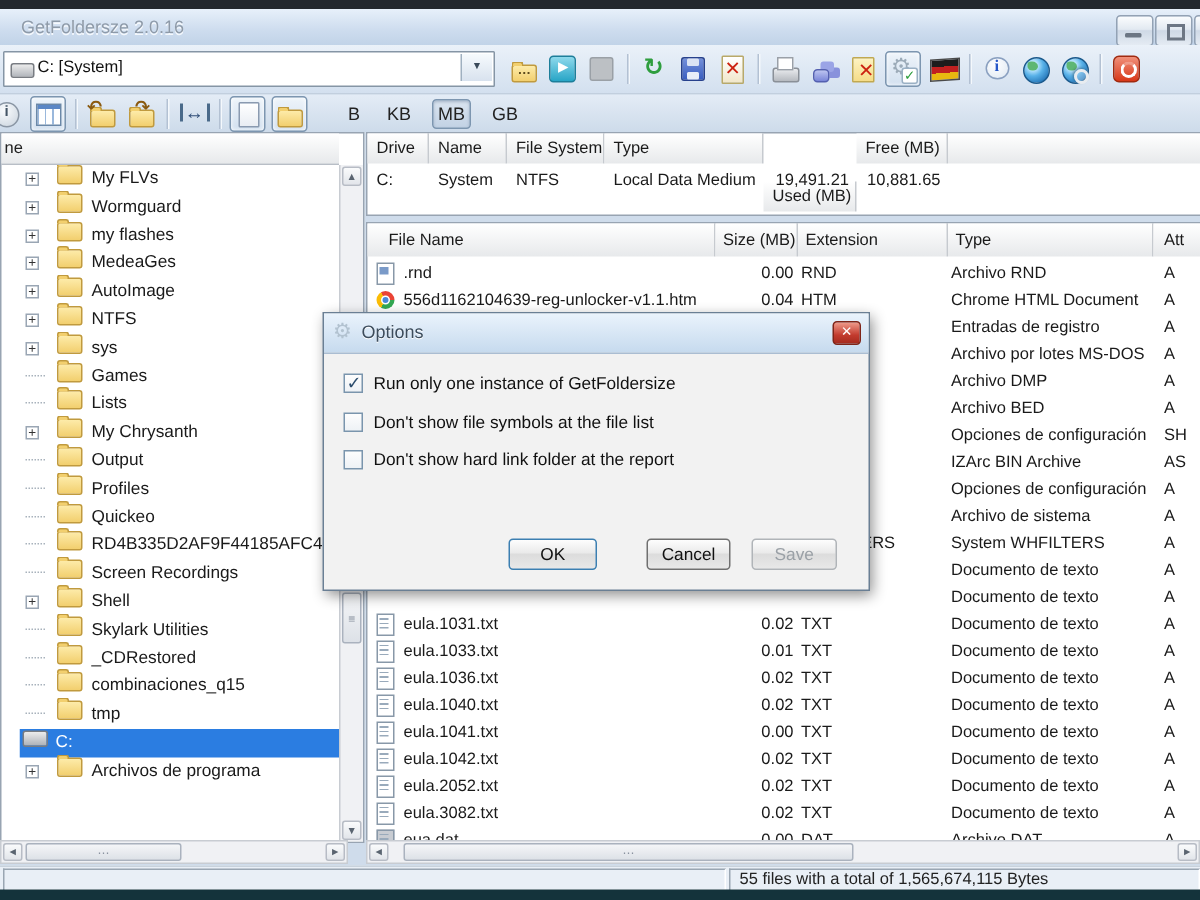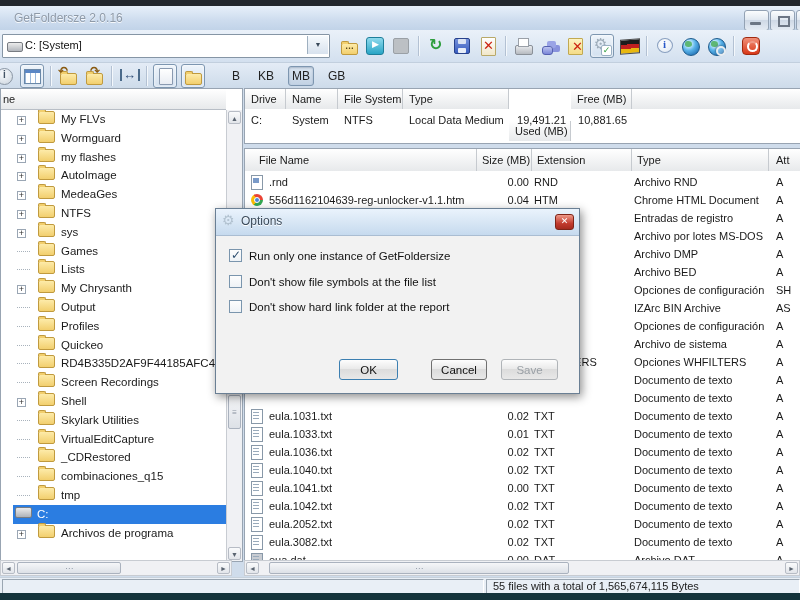--- a/index.html
+++ b/index.html
@@ -254,35 +254,34 @@
         <span class="unit">GB</span>
       </div>
   </div>
 
   <div class="panel" id="tree-panel">
     <div class="hband" id="tree-header">ne</div>
     <div id="tree-items">
         <div class="trow"><span class="expander">+</span><span class="t-fold"></span><span class="tlabel">My FLVs</span></div>
         <div class="trow"><span class="expander">+</span><span class="t-fold"></span><span class="tlabel">Wormguard</span></div>
         <div class="trow"><span class="expander">+</span><span class="t-fold"></span><span class="tlabel">my flashes</span></div>
+        <div class="trow"><span class="expander">+</span><span class="t-fold"></span><span class="tlabel">MedeaGes</span></div>
         <div class="trow"><span class="expander">+</span><span class="t-fold"></span><span class="tlabel">AutoImage</span></div>
-        <div class="trow"><span class="expander">+</span><span class="t-fold"></span><span class="tlabel">MedeaGes</span></div>
         <div class="trow"><span class="expander">+</span><span class="t-fold"></span><span class="tlabel">NTFS</span></div>
         <div class="trow"><span class="expander">+</span><span class="t-fold"></span><span class="tlabel">sys</span></div>
         <div class="trow"><span class="stub"></span><span class="t-fold"></span><span class="tlabel">Games</span></div>
         <div class="trow"><span class="stub"></span><span class="t-fold"></span><span class="tlabel">Lists</span></div>
         <div class="trow"><span class="expander">+</span><span class="t-fold"></span><span class="tlabel">My Chrysanth</span></div>
         <div class="trow"><span class="stub"></span><span class="t-fold"></span><span class="tlabel">Output</span></div>
         <div class="trow"><span class="stub"></span><span class="t-fold"></span><span class="tlabel">Profiles</span></div>
         <div class="trow"><span class="stub"></span><span class="t-fold"></span><span class="tlabel">Quickeo</span></div>
         <div class="trow"><span class="stub"></span><span class="t-fold"></span><span class="tlabel">RD4B335D2AF9F44185AFC417</span></div>
         <div class="trow"><span class="stub"></span><span class="t-fold"></span><span class="tlabel">Screen Recordings</span></div>
         <div class="trow"><span class="expander">+</span><span class="t-fold"></span><span class="tlabel">Shell</span></div>
         <div class="trow"><span class="stub"></span><span class="t-fold"></span><span class="tlabel">Skylark Utilities</span></div>
-        <div class="trow"><span class="stub"></span><span class="t-fold"></span><span class="tlabel">VirtualEditCapture</span></div>
         <div class="trow"><span class="stub"></span><span class="t-fold"></span><span class="tlabel">_CDRestored</span></div>
         <div class="trow"><span class="stub"></span><span class="t-fold"></span><span class="tlabel">combinaciones_q15</span></div>
         <div class="trow"><span class="stub"></span><span class="t-fold"></span><span class="tlabel">tmp</span></div>
         <div class="trow selected" style="padding-left: 2px;"><span class="t-drive"></span><span class="tlabel">C:</span></div>
         <div class="trow"><span class="expander">+</span><span class="t-fold"></span><span class="tlabel">Archivos de programa</span></div>
       </div>
     <div class="sb" id="tree-vscroll">
       <div class="sb-btn" style="left:1px;right:1px;top:1px;height:13px;line-height:13px;">▲</div>
       <div class="sb-thumb" style="left:1px;right:1px;top:285px;height:34px;line-height:34px;font-size:8px;">≡</div>
       <div class="sb-btn" style="left:1px;right:1px;bottom:1px;height:13px;line-height:13px;">▼</div>
@@ -395,21 +394,21 @@
           <span class="f-name"></span>
           <span class="f-size"></span>
           <span class="f-ext"></span>
           <span class="f-type">Archivo de sistema</span>
           <span class="f-attr">A</span>
         </div>
         <div class="fr">
           <span class="f-name"></span>
           <span class="f-size"></span>
           <span class="f-ext">WHFILTERS</span>
-          <span class="f-type">Opciones WHFILTERS</span>
+          <span class="f-type">System WHFILTERS</span>
           <span class="f-attr">A</span>
         </div>
         <div class="fr">
           <span class="f-name"></span>
           <span class="f-size"></span>
           <span class="f-ext"></span>
           <span class="f-type">Documento de texto</span>
           <span class="f-attr">A</span>
         </div>
         <div class="fr">

